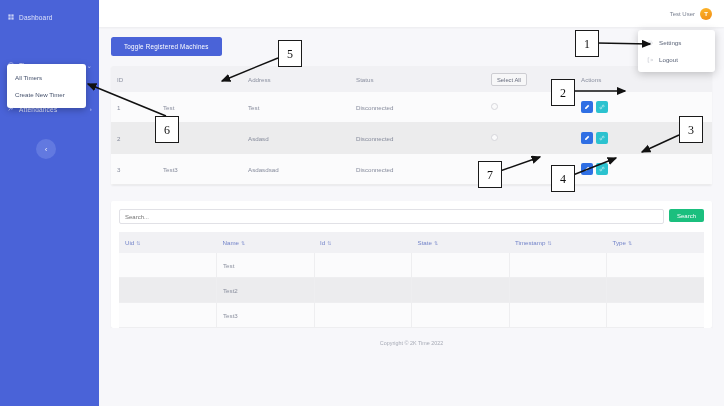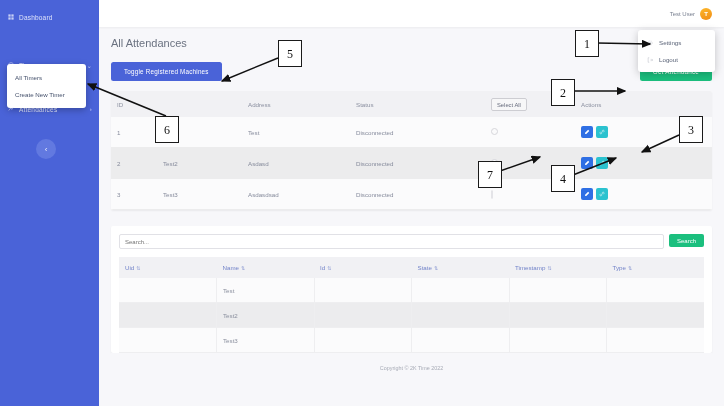--- a/index.html
+++ b/index.html
@@ -420,21 +420,20 @@
               <path d="M6 2H3v12h3" stroke="#8a90a0" stroke-width="1.4" fill="none"></path>
               <path d="M9 8h6M12 5l3 3-3 3" stroke="#8a90a0" stroke-width="1.4" fill="none"></path>
             </svg>
         </span>
         <span>Logout</span>
       </div>
     </div>
 
     <div class="content">
 
-      <h1 class="page-title">All Attendances</h1>
 
       <div class="btnrow">
         <button class="btn btn-toggle">Toggle Registered Machines</button>
         <button class="btn btn-green">Get Attendance</button>
       </div>
 
       <div class="card">
         <table class="t1">
           <colgroup>
             <col class="col-id">

